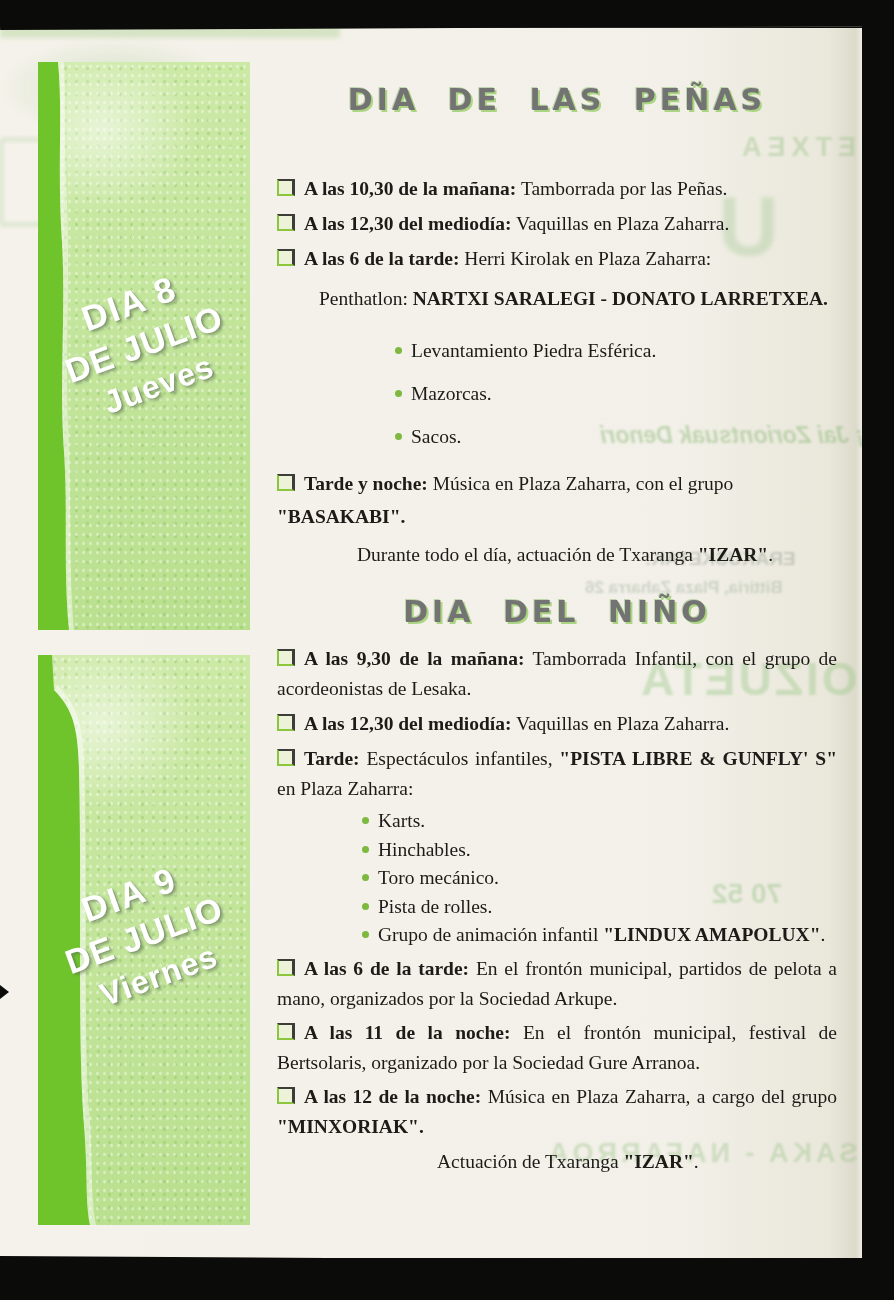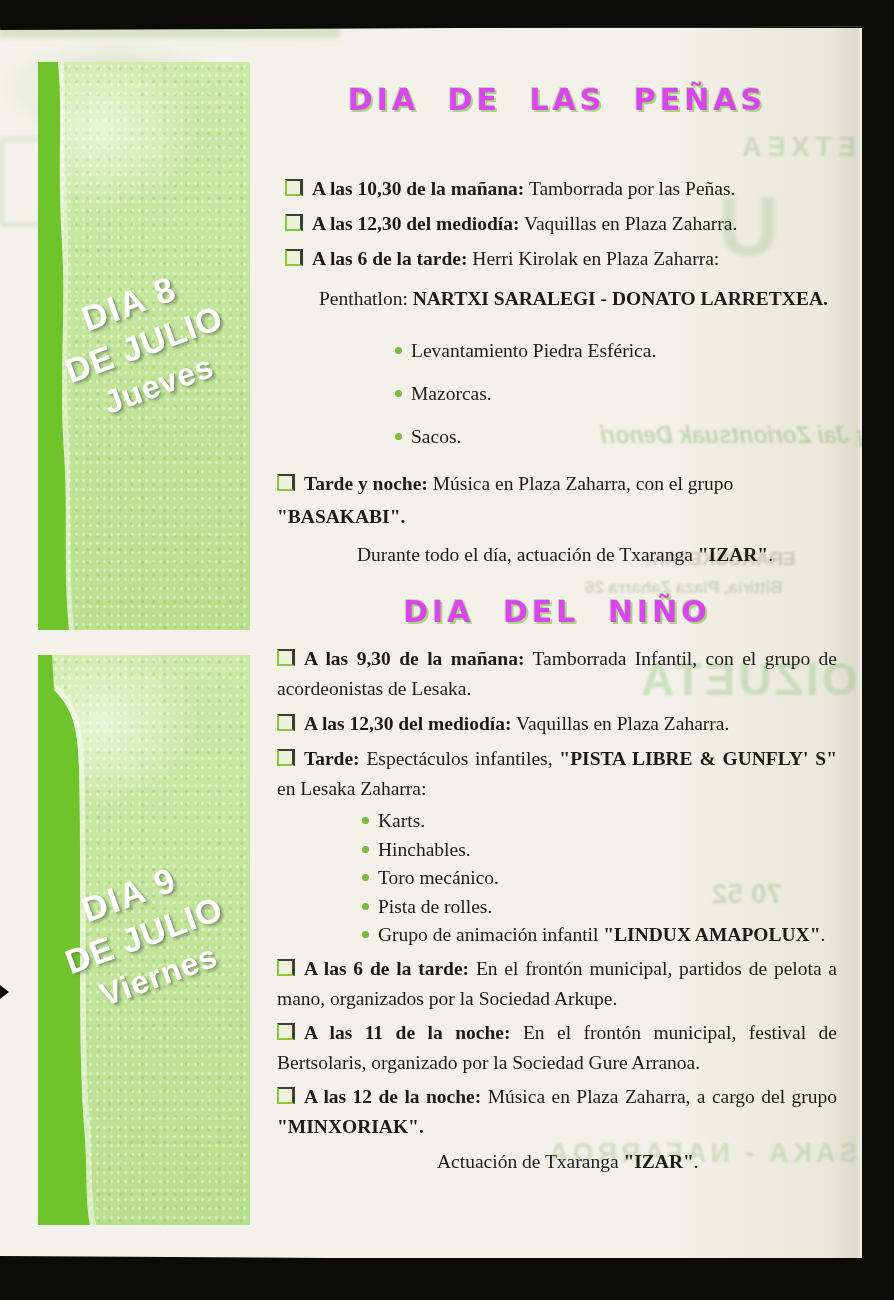--- a/index.html
+++ b/index.html
@@ -33,40 +33,40 @@
           transform:rotate(-20deg);}
   #banner-1 .banner-text{top:218px;}
   #banner-2 .banner-text{top:216px;}
   .bl1{font-size:35px;line-height:42px;letter-spacing:2px;}
   .bl2{font-size:34px;line-height:44px;letter-spacing:1px;}
   .bl3{font-size:32px;line-height:42px;letter-spacing:1px;}
 
   
   #content{position:absolute;left:277px;top:0;width:560px;color:#1c1b18;}
   .sec-title{font-family:"DejaVu Sans", sans-serif;font-weight:900;font-size:30px;
-          color:#d946ef;text-align:center;letter-spacing:4px;word-spacing:14px;
+          color:#737373;text-align:center;letter-spacing:4px;word-spacing:14px;
           text-shadow:2px 2px 0 rgba(158,208,110,.85), -1px -1px 0 rgba(70,150,35,.3);
           margin:0;}
   #title-1{margin-top:82px;}
   #title-2{margin-top:24px;}
   p{margin:0;font-size:19.5px;line-height:31px;}
   .just{text-align:justify;text-align-last:left;}
   b,.b{font-weight:700;}
   .cbx{display:inline-block;width:13px;height:13px;margin-right:9px;
        background:#edf3d9;
        border-top:2px solid #3d3d38;border-right:3px solid #3d3d38;
        border-bottom:2px solid #8cc63f;border-left:2px solid #8cc63f;
        transform:translateY(1px);}
   ul{list-style:none;margin:0;padding:0;font-size:19.5px;}
   li{position:relative;}
   .dot{display:inline-block;width:7px;height:7px;border-radius:50%;background:#7cb93e;
        margin-right:9px;transform:translateY(-3px);}
   
   #s1-items{margin-top:56px;}
-  #s1-items p{margin-bottom:4px;margin-left:8px;}
+  #s1-items p{margin-bottom:4px;}
   #s1-penthatlon{margin-top:9px;padding-left:42px;}
   #s1-bullets{margin-top:22px;padding-left:118px;}
   #s1-bullets li{line-height:29px;margin-bottom:14px;}
   #s1-evening{margin-top:16px;line-height:33px;}
   #s1-closing{margin-top:6px;padding-left:80px;}
   
   #s2-p1{margin-top:15px;line-height:30px;}
   #s2-p2{margin-top:5px;line-height:30px;}
   #s2-p3{margin-top:5px;line-height:30px;}
   #s2-bullets{margin-top:3px;padding-left:85px;}
@@ -164,21 +164,21 @@
     <p id="s1-evening"><span class="cbx"></span><b>Tarde y noche:</b><span> Música en Plaza Zaharra, con el grupo </span><b>"BASAKABI".</b></p>
 
     <p id="s1-closing"><span>Durante todo el día, actuación de Txaranga </span><b>"IZAR"</b><span>.</span></p>
 
     <h1 class="sec-title" id="title-2">DIA DEL NIÑO</h1>
 
     <p id="s2-p1" class="just"><span class="cbx"></span><b>A las 9,30 de la mañana:</b><span> Tamborrada Infantil, con el grupo de acordeonistas de Lesaka.</span></p>
 
     <p id="s2-p2"><span class="cbx"></span><b>A las 12,30 del mediodía:</b><span> Vaquillas en Plaza Zaharra.</span></p>
 
-    <p id="s2-p3" class="just"><span class="cbx"></span><b>Tarde:</b><span> Espectáculos infantiles, </span><b>"PISTA LIBRE &amp; GUNFLY' S"</b><span> en Lesaka Zaharra:</span></p>
+    <p id="s2-p3" class="just"><span class="cbx"></span><b>Tarde:</b><span> Espectáculos infantiles, </span><b>"PISTA LIBRE &amp; GUNFLY' S"</b><span> en Plaza Zaharra:</span></p>
 
     <ul id="s2-bullets">
       <li><span class="dot"></span><span>Karts.</span></li>
       <li><span class="dot"></span><span>Hinchables.</span></li>
       <li><span class="dot"></span><span>Toro mecánico.</span></li>
       <li><span class="dot"></span><span>Pista de rolles.</span></li>
       <li><span class="dot"></span><span>Grupo de animación infantil </span><b>"LINDUX AMAPOLUX"</b><span>.</span></li>
     </ul>
 
     <p id="s2-p4" class="just"><span class="cbx"></span><b>A las 6 de la tarde:</b><span> En el frontón municipal, partidos de pelota a mano, organizados por la Sociedad Arkupe.</span></p>

